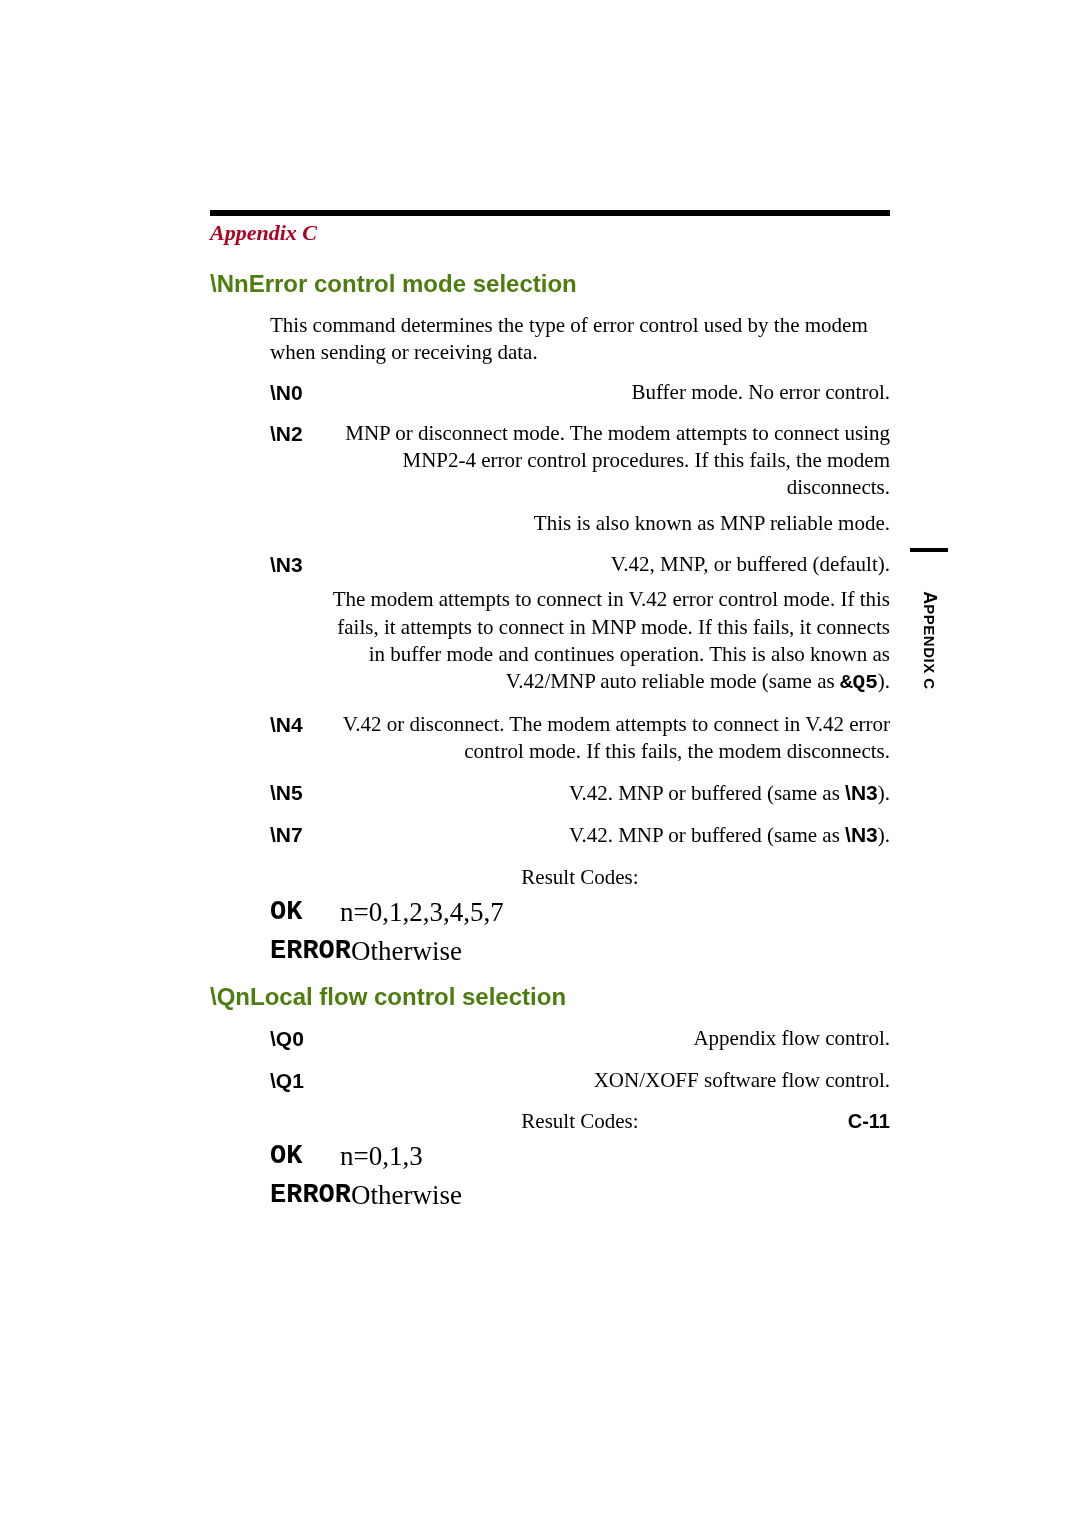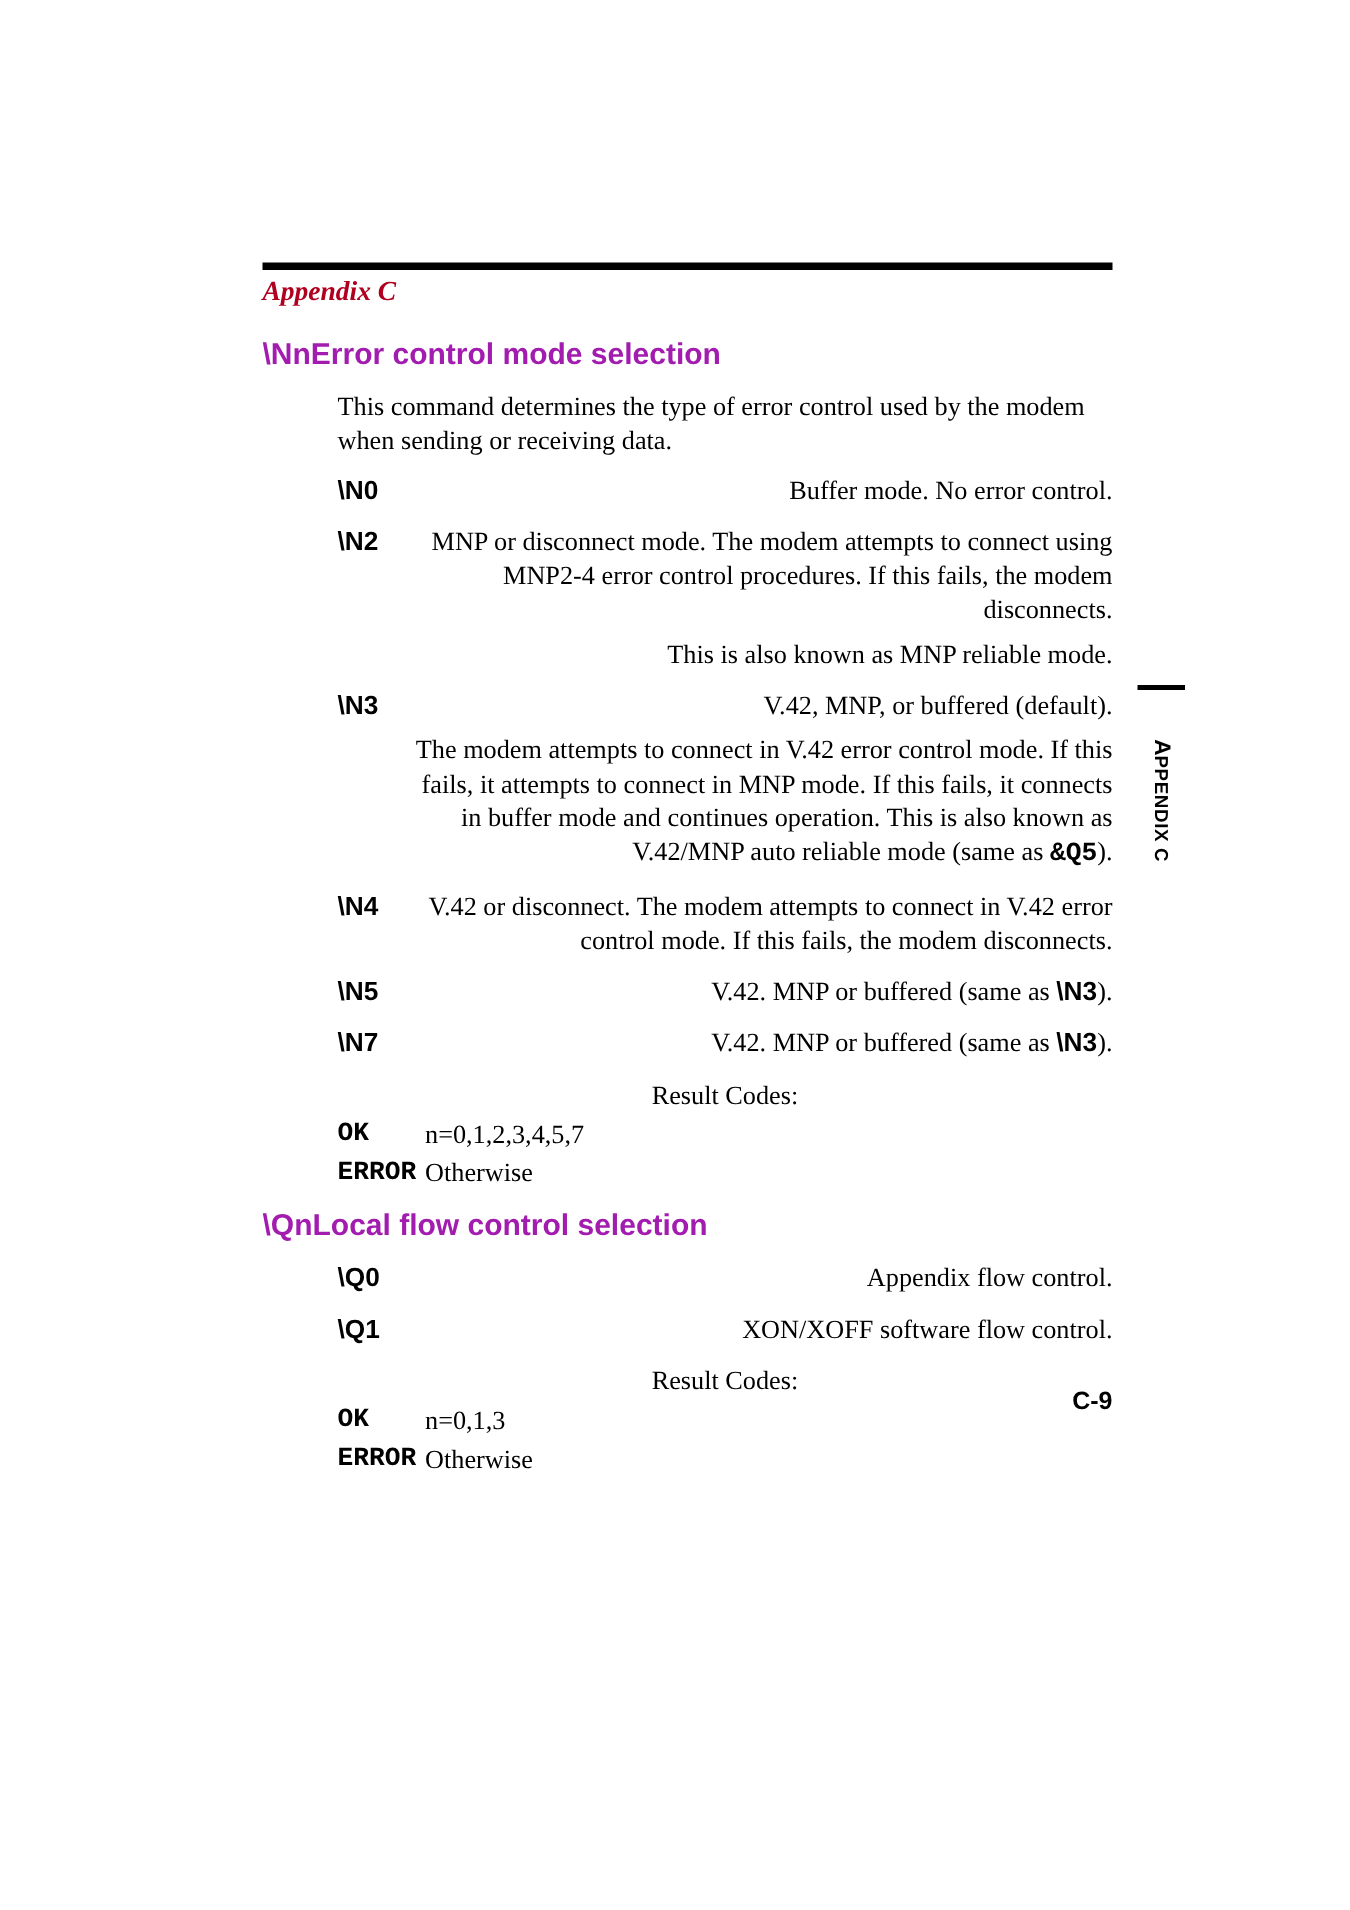--- a/index.html
+++ b/index.html
@@ -28,21 +28,21 @@
   .header-label {
     text-align: left;
     color: #b00020;
     font-style: italic;
     font-weight: bold;
     font-size: 22px;
     margin-top: 4px;
     margin-bottom: 24px;
   }
   .section-title {
-    color: #a21caf;
+    color: #4d7c0f;
     font-family: Arial, Helvetica, sans-serif;
     font-weight: bold;
     font-size: 24px;
     margin-top: 14px;
     margin-bottom: 14px;
   }
   .intro {
     margin-left: 60px;
     font-size: 21px;
     line-height: 1.3;
@@ -79,21 +79,21 @@
     margin-left: 60px;
     font-size: 21px;
     line-height: 1.3;
     margin-top: 6px;
     margin-bottom: 4px;
     text-align: center;
   }
   .result-row {
     margin-left: 60px;
     display: flex;
-    font-size: 21px;
+    font-size: 27px;
     line-height: 1.3;
     margin-bottom: 4px;
   }
   .result-row .term {
     flex: 0 0 70px;
     font-family: "Courier New", monospace;
     font-weight: bold;
   }
   .result-row .desc {
     flex: 1 1 auto;
@@ -223,20 +223,20 @@
   <div class="result-codes">Result Codes:</div>
   <div class="result-row">
     <div class="term">OK</div>
     <div class="desc">n=0,1,3</div>
   </div>
   <div class="result-row">
     <div class="term">ERROR</div>
     <div class="desc">Otherwise</div>
   </div>
 
-  <div class="page-num">C-9</div>
+  <div class="page-num">C-11</div>
 </div>
 
 <div class="side-tab">
   <div class="side-tab-inner">
     <span class="a">A</span><span class="rest">PPENDIX C</span>
   </div>
 </div>
 
 </body></html>

